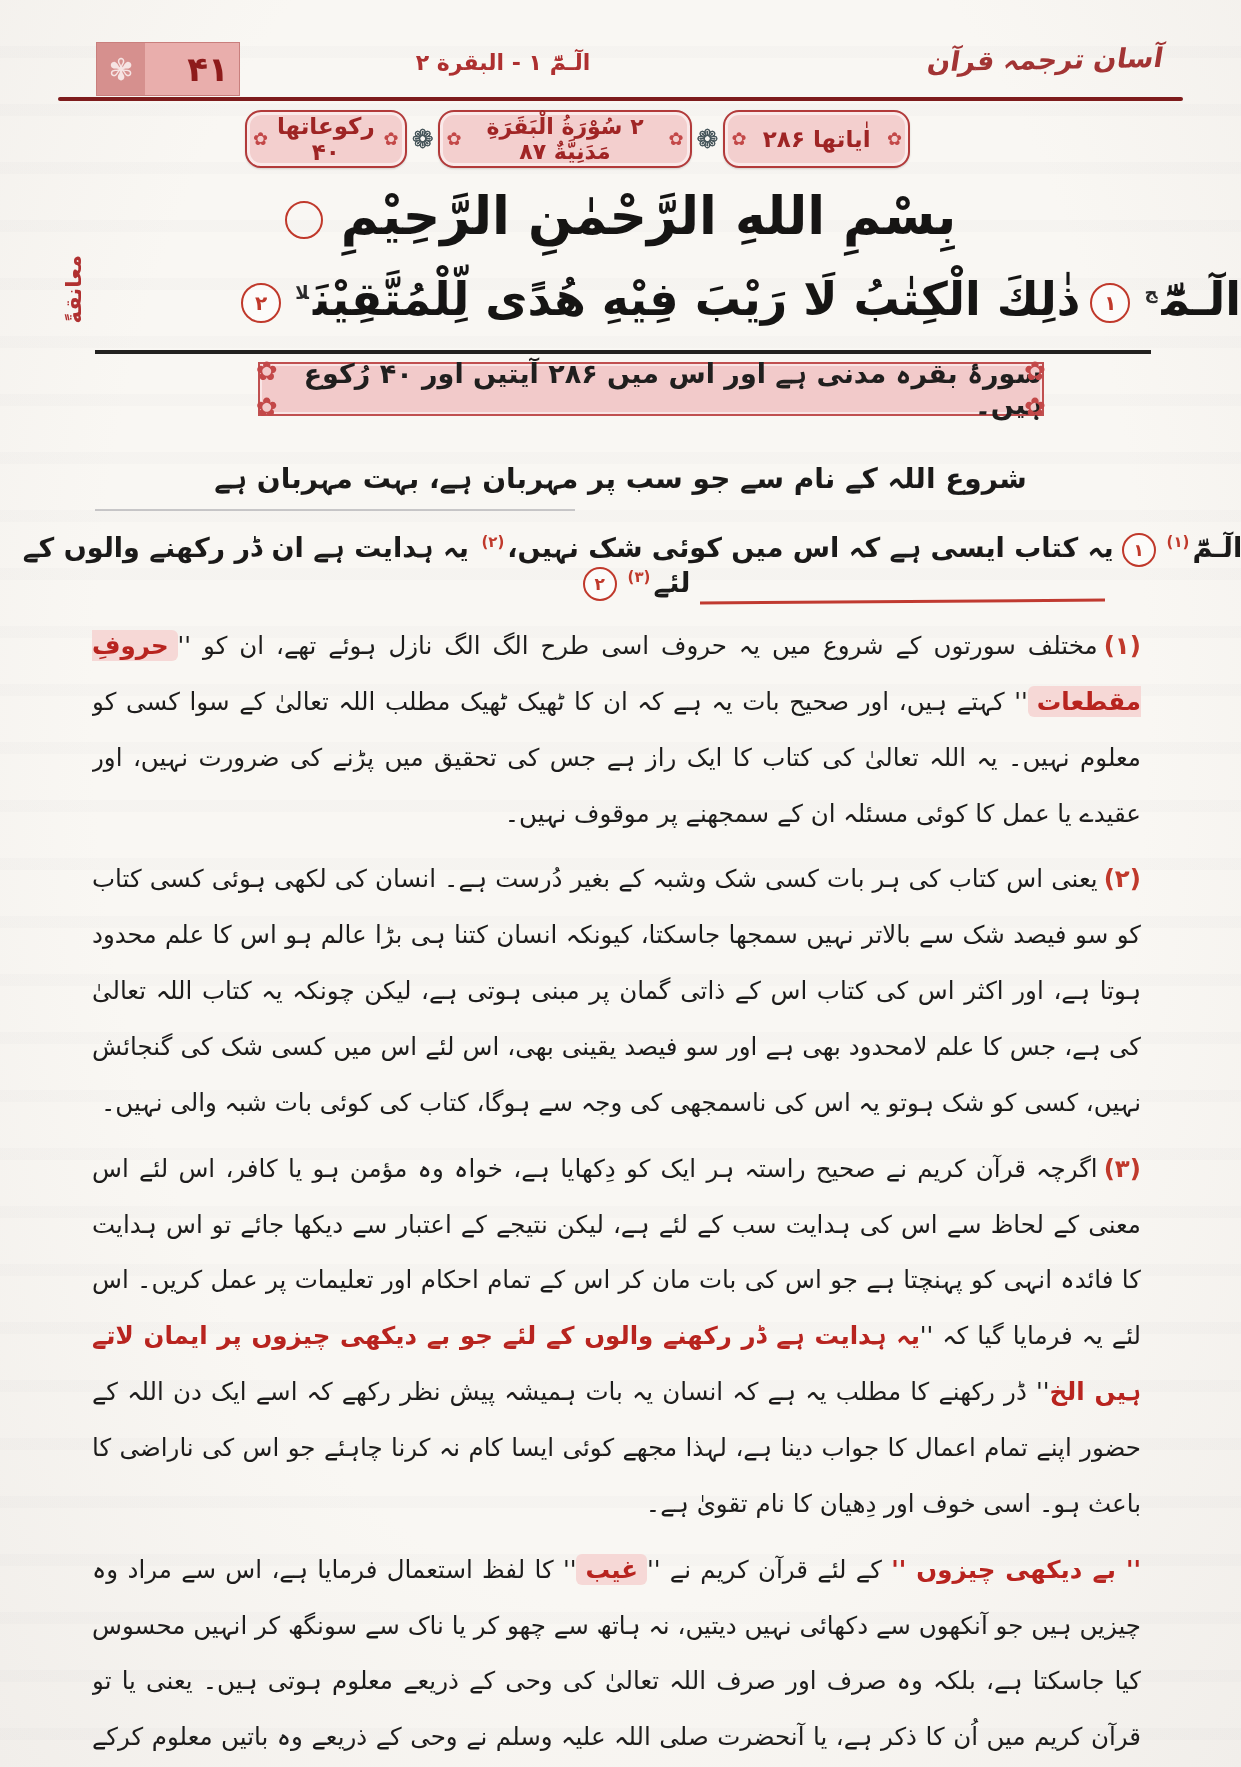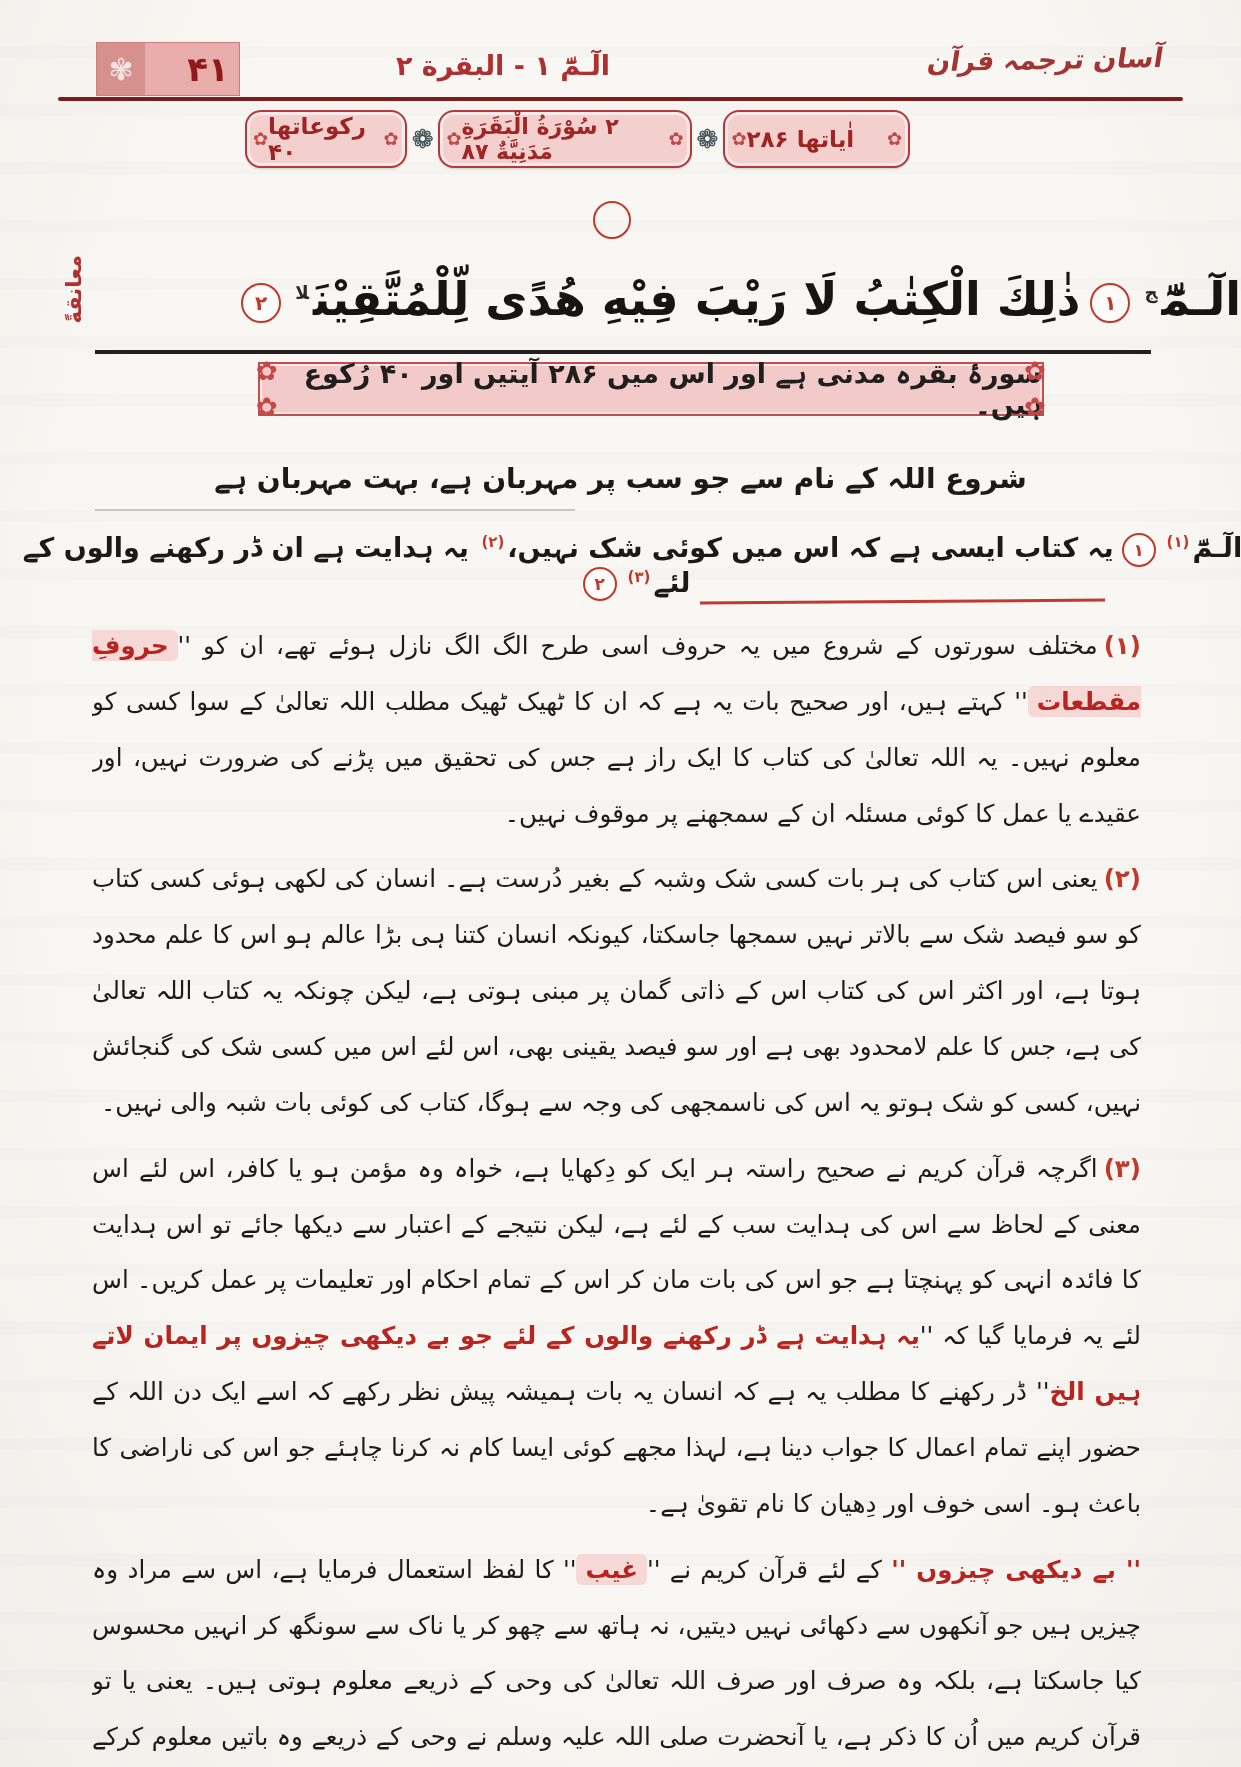--- a/index.html
+++ b/index.html
@@ -20,21 +20,21 @@
   }
   
   .hdr-booktitle{
     position:absolute;top:44px;right:78px;
     color:#a23434;font-size:27px;font-weight:bold;
     transform:skewX(-10deg) rotate(-1deg);
     letter-spacing:1px;
   }
   .hdr-chapter{
     position:absolute;top:50px;left:388px;width:230px;
-    color:#ae3030;font-size:27px;font-weight:bold;text-align:center;
+    color:#ae3030;font-size:22px;font-weight:bold;text-align:center;
     direction:rtl;
   }
   .pagenum-box{
     position:absolute;top:42px;left:96px;width:142px;height:52px;
     background:#e9aeac;border:1px solid #c97f7d;
     display:flex;flex-direction:row-reverse;align-items:center;
   }
   .pagenum-rosette{
     width:48px;height:100%;background:#d6908e;
     display:flex;align-items:center;justify-content:center;
@@ -57,21 +57,21 @@
     background:#f3cfce;
     border:2px solid #b23a3a;border-radius:16px;
     box-shadow:inset 0 0 0 3px rgba(255,255,255,.55), 0 1px 2px rgba(0,0,0,.15);
     display:flex;align-items:center;justify-content:space-between;
     padding:0 6px;color:#9e2424;font-weight:bold;
   }
   .cartouche .deco{color:#c34848;font-size:18px;line-height:1;}
   .cart-ayat{width:205px;font-size:23px;}
   .cart-surah{width:285px;font-size:22px;color:#a02525;}
   .cart-ruku{width:175px;font-size:23px;}
-  .cart-label{flex:1;text-align:left;direction:rtl;}
+  .cart-label{flex:1;text-align:center;direction:rtl;}
   .band-flourish{
     align-self:center;color:#46555a;font-size:26px;line-height:1;
     text-shadow:0 0 0 #46555a; padding:0 1px;
   }
   
   .bismillah{
     position:absolute;top:186px;left:0;width:100%;
     text-align:center;direction:rtl;
     font-size:52px;font-weight:bold;color:#161514;
   }
@@ -182,21 +182,21 @@
     </div>
     <span class="band-flourish">❁</span>
     <div class="cartouche cart-ruku">
       <span class="deco">✿</span>
       <span class="cart-label">رکوعاتها ۴۰</span>
       <span class="deco">✿</span>
     </div>
   </div>
 
   <div class="bismillah">
-    <span class="ring"></span>
+    <span>بِسْمِ اللهِ الرَّحْمٰنِ الرَّحِيْمِ</span><span class="ring"></span>
   </div>
 
   <div class="verse-line">
     <span>الٓـمّٓ</span><span class="small-mark">ج</span><span class="v-circle">۱</span><span>ذٰلِكَ الْكِتٰبُ لَا رَيْبَ فِيْهِ هُدًى لِّلْمُتَّقِيْنَ</span><span class="small-mark">لا</span><span class="v-circle">۲</span>
   </div>
 
   <div class="margin-note">معانقةً</div>
 
   <div class="quran-rule"></div>
 

